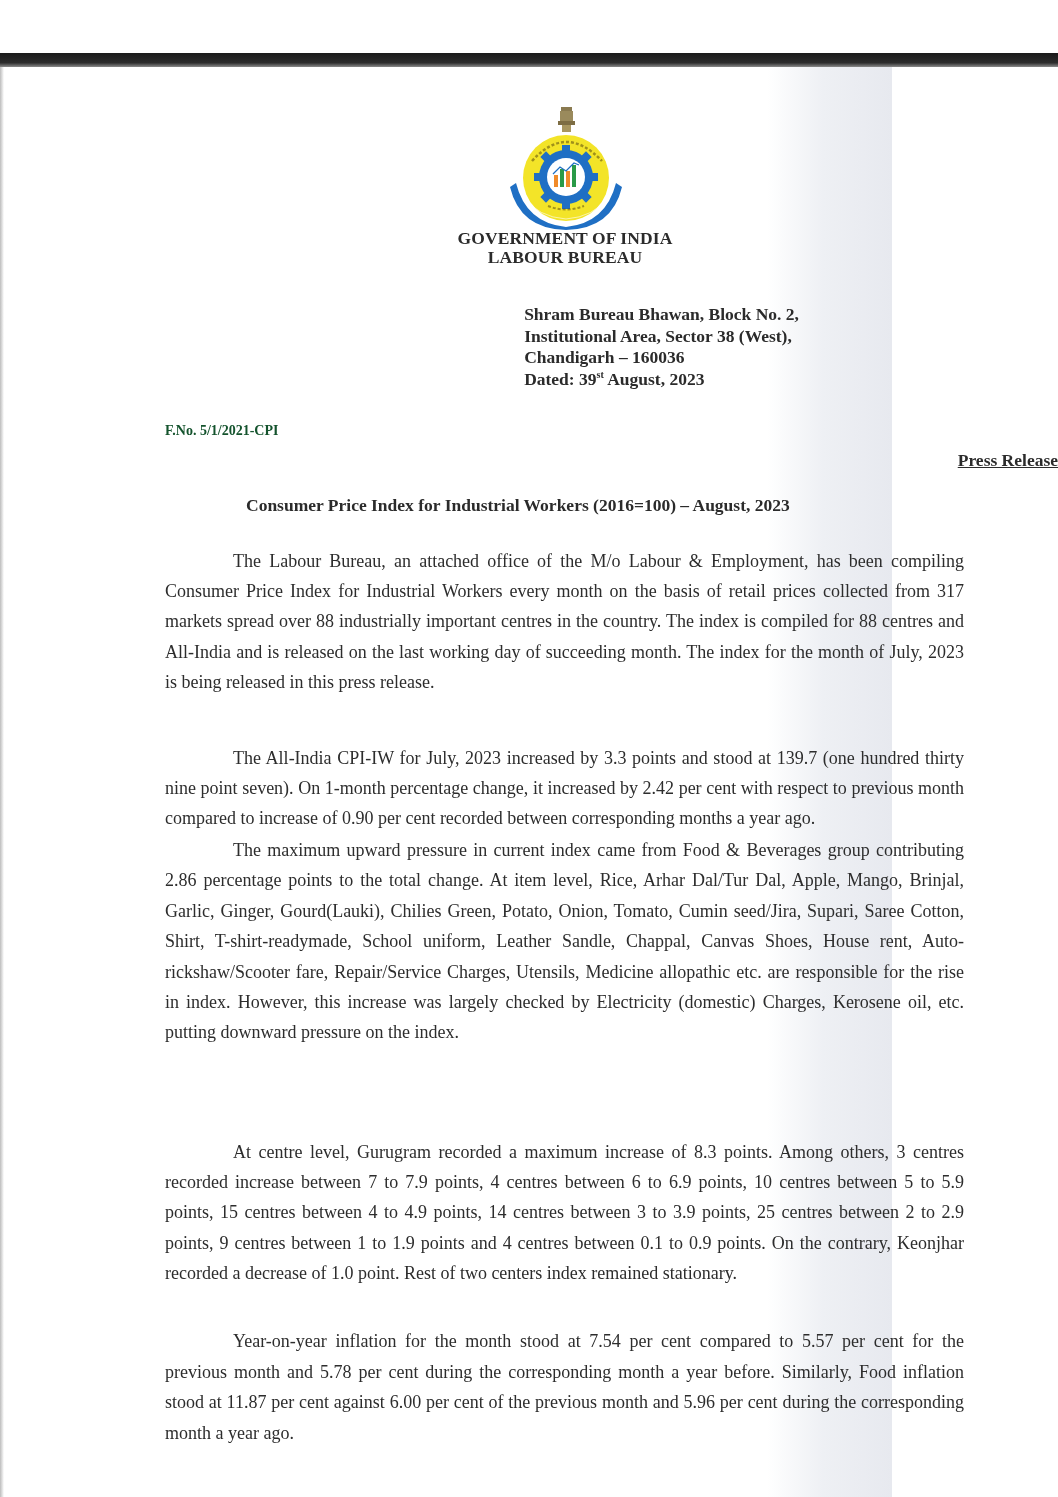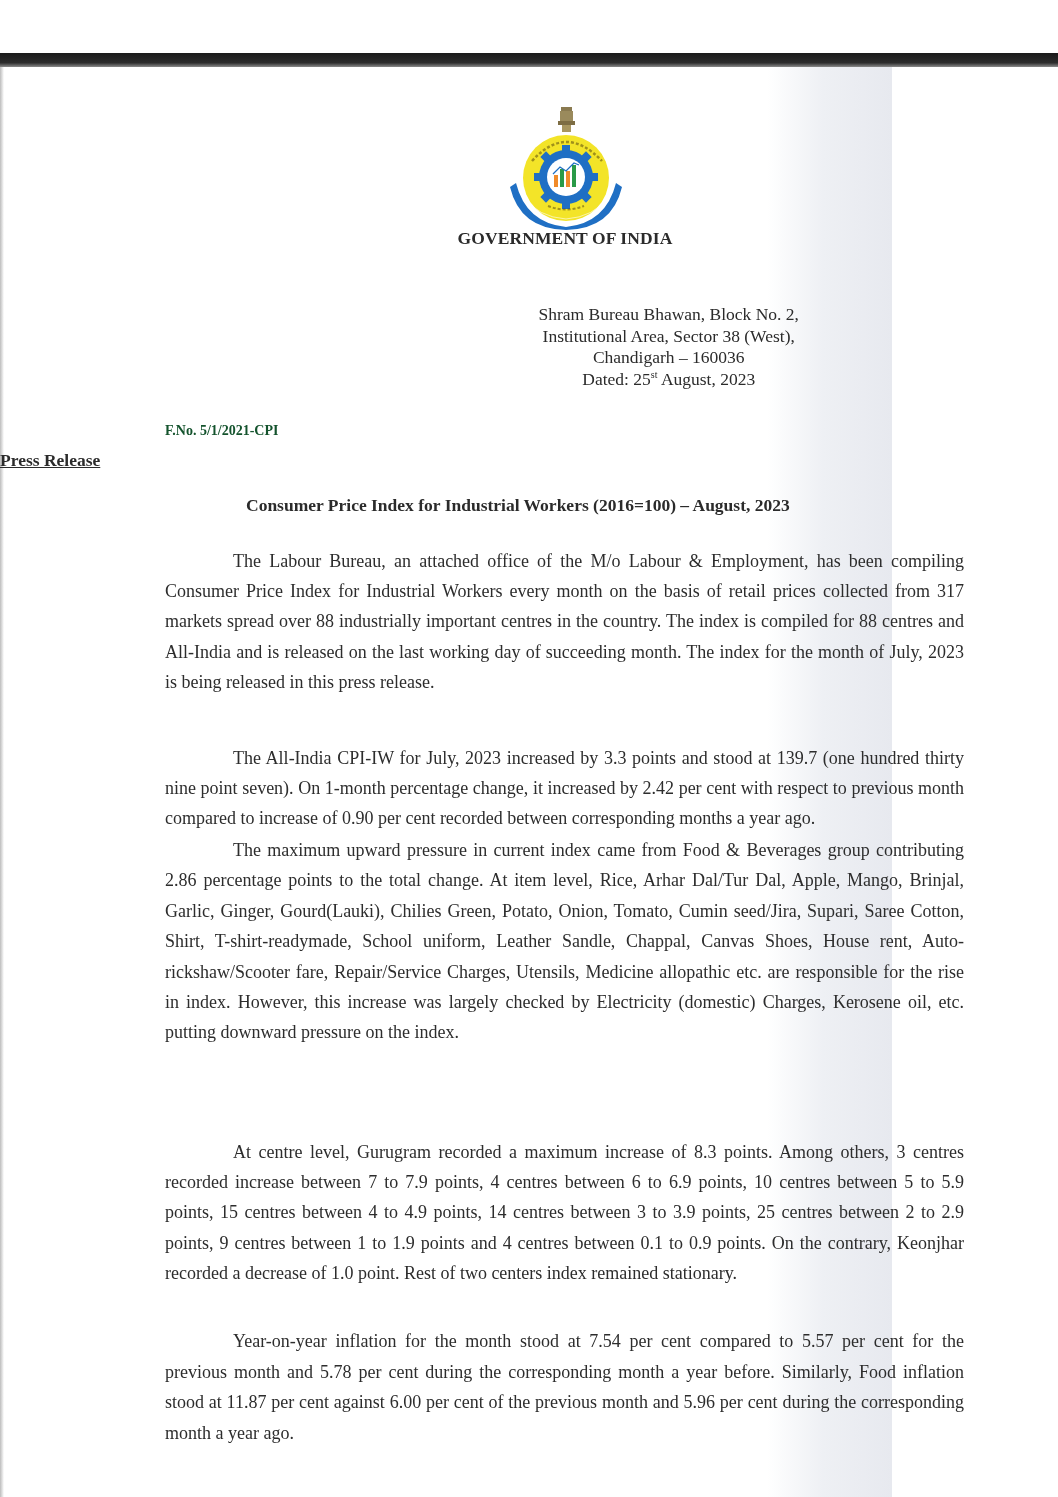--- a/index.html
+++ b/index.html
@@ -21,27 +21,27 @@
       position: absolute; right: 0; top: 14px; width: 125px; height: 1483px;
       background: linear-gradient(90deg, rgba(255,255,255,0), #eef0f4 45%, #e7e9ef);
     }
     .page { position: absolute; left: 0; top: 9px; width: 892px; height: 1497px; margin-top: 44px; }
 
     .logo { position: absolute; left: 508px; top: 52px; width: 120px; height: 125px; }
 
     .gov-head { position: absolute; left: 330px; top: 176px; width: 470px; text-align: center;
       font-weight: bold; font-size: 17.5px; line-height: 19px; letter-spacing: 0.1px; color: #2b2b2b; }
 
-    .address { position: absolute; right: 93px; top: 251px; text-align: center;
-      font-weight: normal; font-size: 17.5px; line-height: 21.5px; color: #2b2b2b; }
+    .address { position: absolute; right: 93px; top: 251px; text-align: left;
+      font-weight: bold; font-size: 17.5px; line-height: 21.5px; color: #2b2b2b; }
     .address sup { font-size: 10px; vertical-align: 7px; line-height: 0; }
 
     .fileno { position: absolute; left: 165px; top: 370px; font-weight: bold; font-size: 14px; color: #14532d; }
 
-    .press { position: absolute; left: 0; width: 1058px; top: 397px; text-align: left; }
+    .press { position: absolute; left: 0; width: 1058px; top: 397px; text-align: right; }
     .press span { font-weight: bold; font-size: 17.5px; text-decoration: underline; color: #2b2b2b; }
 
     .subject { position: absolute; left: 246px; top: 442px; font-weight: bold; font-size: 17.5px; color: #2b2b2b; }
 
     .para { position: absolute; left: 165px; width: 799px; font-size: 18px; text-align: justify;
       text-indent: 68px; color: #2d2d2d; margin: 0; }
     .p1 { top: 493px; line-height: 30.2px; }
     .p2 { top: 690px; line-height: 30px; }
     .p3 { top: 782px; line-height: 30.4px; }
     .p4 { top: 1084px; line-height: 30.2px; }
@@ -95,27 +95,28 @@
       <rect x="64" y="60" width="4" height="22" fill="#2a9a48"></rect>
       <path d="M45 69 L52 62 L58 66 L66 58 L71 60" stroke="#1f6fc4" stroke-width="1.3" fill="none"></path>
 
       <path d="M24 56 Q58 18 94 56" stroke="#5a4a10" stroke-width="2.5" stroke-dasharray="3 2" fill="none" opacity="0.55"></path>
       <path d="M40 101 Q58 108 76 101" stroke="#5a4a10" stroke-width="2" stroke-dasharray="3 2" fill="none" opacity="0.55"></path>
     </svg>
   </div>
 
   <div class="gov-head">
     <div>GOVERNMENT OF INDIA</div>
+    <div>LABOUR BUREAU</div>
   </div>
 
   <div class="address">
     <div>Shram Bureau Bhawan, Block No. 2,</div>
     <div>Institutional Area, Sector 38 (West),</div>
     <div>Chandigarh – 160036</div>
-    <div><span>Dated: 25</span><sup>st</sup><span> August, 2023</span></div>
+    <div><span>Dated: 39</span><sup>st</sup><span> August, 2023</span></div>
   </div>
 
   <div class="fileno">F.No. 5/1/2021-CPI</div>
 
   <div class="press">
     <span>Press Release</span>
   </div>
 
   <div class="subject">Consumer Price Index for Industrial Workers (2016=100) – August, 2023</div>
 

